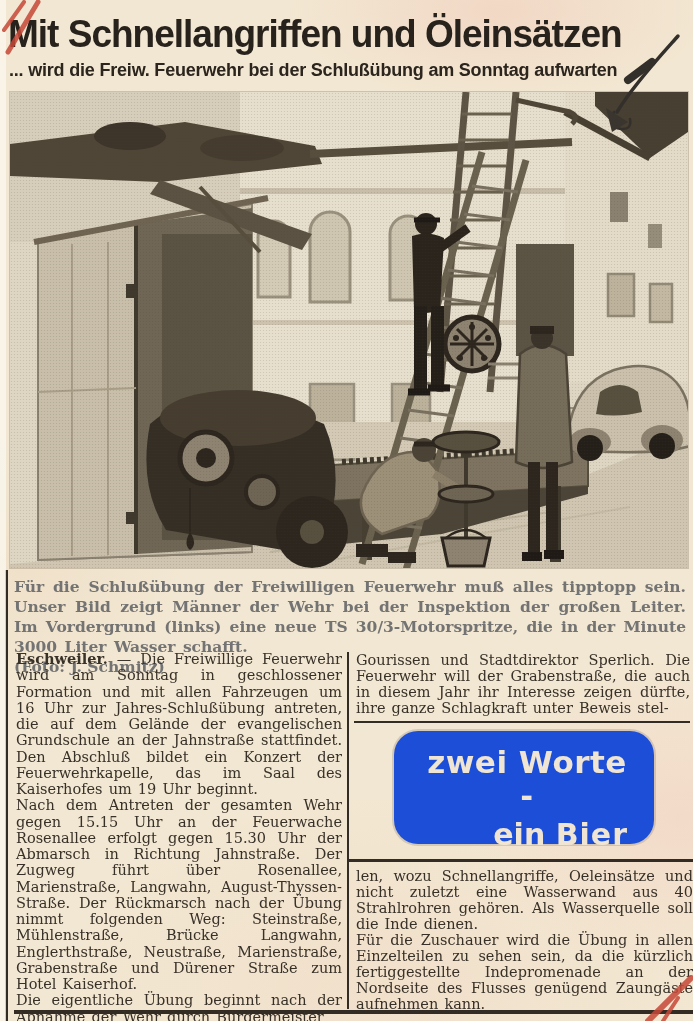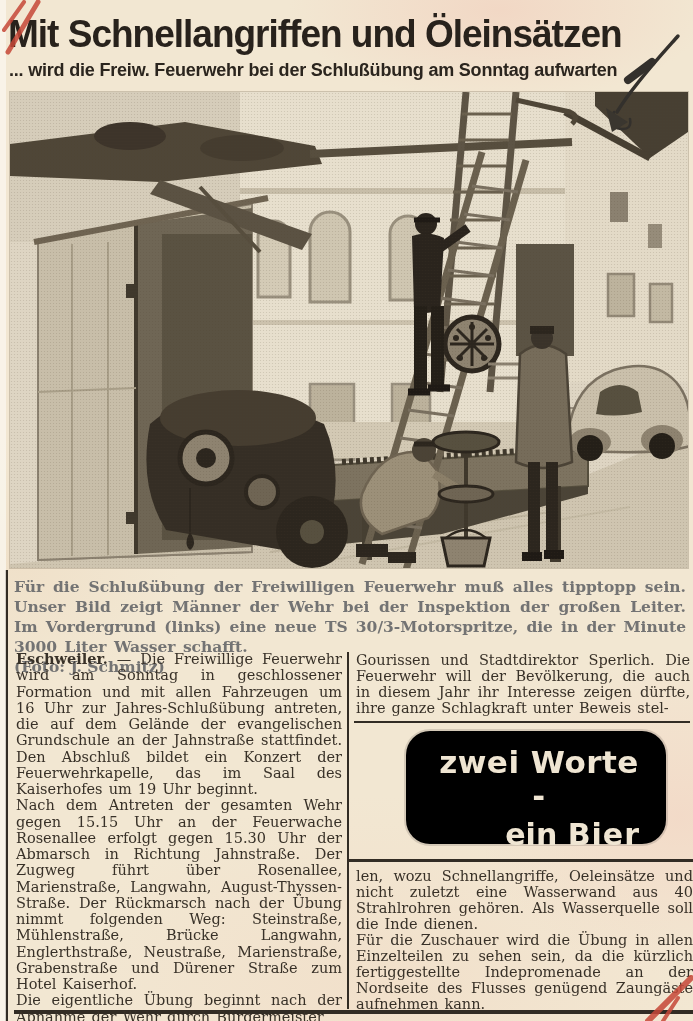--- a/index.html
+++ b/index.html
@@ -43,24 +43,23 @@
   .bottom-rule{left:14px;top:1010px;width:679px;height:4px;}
   
   .col{font-size:14.5px;line-height:16.25px;text-align:justify;color:#383128;word-spacing:1.5px;}
   .col p{margin:0;}
   .col-left{left:16px;top:651px;width:326px;}
   .col-right{left:356px;top:652px;width:334px;line-height:16.05px;}
   .dateline{font-weight:bold;}
   .col-right .seg2{position:absolute;top:216px;left:0;width:337px;}
   
   .ad-box{
-    left:394px;top:731px;width:260px;height:113px;background:#000000;border-radius:24px;
+    left:394px;top:731px;width:260px;height:113px;background:#1d4ed8;border-radius:24px;
     font-family:"DejaVu Sans", sans-serif;font-weight:bold;color:#efe5d2;
     box-shadow:0 0 0 2px rgba(43,36,35,.15);
-    margin-left:12px;
   }
   .ad-line1{margin:14px 18px 0 24px;font-size:31px;letter-spacing:.5px;text-align:center;line-height:34px;}
   .ad-line2{margin:0 26px 0 0;text-align:right;font-size:30px;line-height:44px;}
   .ad-line2 .big{font-size:30px;letter-spacing:1px;}
   .overlay{left:0;top:0;width:693px;height:1021px;pointer-events:none;z-index:50;}
   .edge{left:0;top:0;width:6px;height:1021px;background:rgba(250,246,238,.8);}
 </style>
 </head>
 <body>
 
@@ -241,21 +240,21 @@
 <div class="abs rule r-rule-mid"></div>
 <div class="abs rule bottom-rule"></div>
 
 <div class="abs col col-left">
   <p><span class="dateline">Eschweiler.</span><span> — Die Freiwillige Feuerwehr wird am Sonntag in geschlossener Formation und mit allen Fahrzeugen um 16 Uhr zur Jahres-Schlußübung antreten, die auf dem Gelände der evangelischen Grundschule an der Jahnstraße stattfindet. Den Abschluß bildet ein Konzert der Feuerwehrkapelle, das im Saal des Kaiserhofes um 19 Uhr beginnt.</span></p>
   <p>Nach dem Antreten der gesamten Wehr gegen 15.15 Uhr an der Feuerwache Rosenallee erfolgt gegen 15.30 Uhr der Abmarsch in Richtung Jahnstraße. Der Zugweg führt über Rosenallee, Marienstraße, Langwahn, August-Thyssen-Straße. Der Rückmarsch nach der Übung nimmt folgenden Weg: Steinstraße, Mühlenstraße, Brücke Langwahn, Englerthstraße, Neustraße, Marienstraße, Grabenstraße und Dürener Straße zum Hotel Kaiserhof.</p>
   <p>Die eigentliche Übung beginnt nach der Abnahme der Wehr durch Bürgermeister</p>
 </div>
 
 <div class="abs col col-right">
-  <p>Gourissen und Stadtdirektor Sperlich. Die Feuerwehr will der Bevölkerung, die auch in diesem Jahr ihr Interesse zeigen dürfte, ihre ganze Schlagkraft unter Beweis stel-</p>
+  <p>Gourissen und Stadtdirektor Sperlich. Die Feuerwehr will der Grabenstraße, die auch in diesem Jahr ihr Interesse zeigen dürfte, ihre ganze Schlagkraft unter Beweis stel-</p>
   <div class="seg2">
     <p>len, wozu Schnellangriffe, Oeleinsätze und nicht zuletzt eine Wasserwand aus 40 Strahlrohren gehören. Als Wasserquelle soll die Inde dienen.</p>
     <p>Für die Zuschauer wird die Übung in allen Einzelteilen zu sehen sein, da die kürzlich fertiggestellte Indepromenade an der Nordseite des Flusses genügend Zaungäste aufnehmen kann.</p>
   </div>
 </div>
 
 <div class="abs ad-box">
   <div class="ad-line1">zwei Worte -</div>
   <div class="ad-line2"><span>ein </span><span class="big">Bier</span></div>
 </div>

